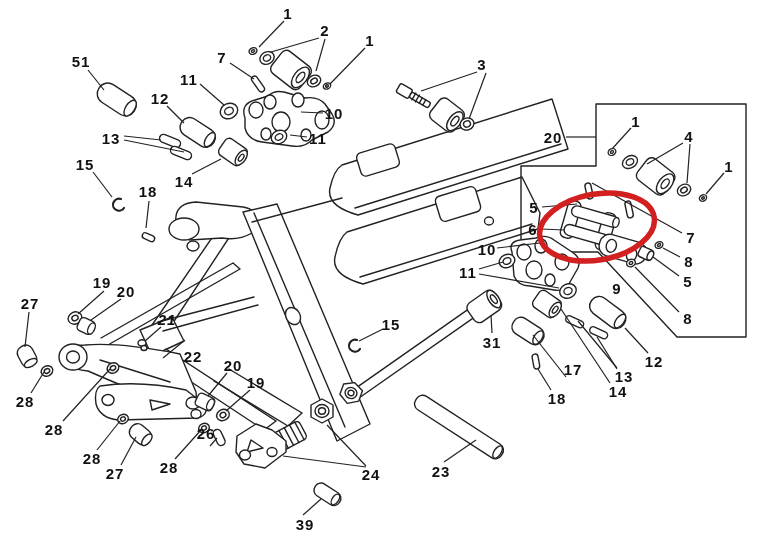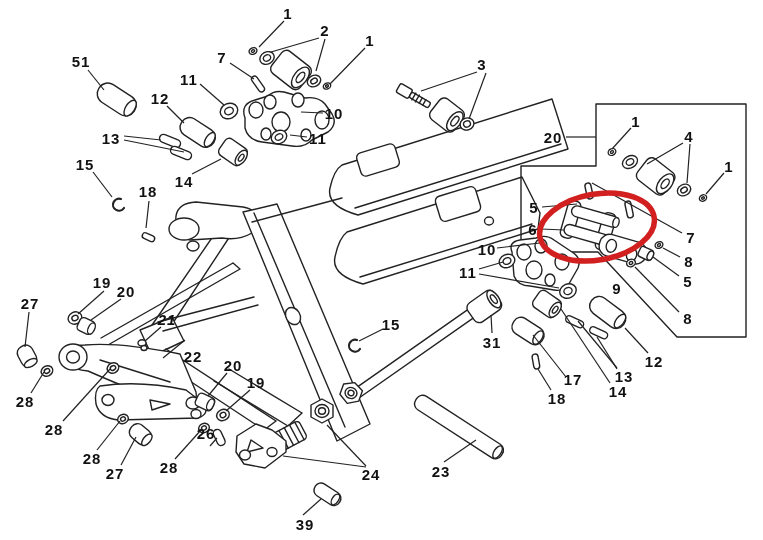--- a/index.html
+++ b/index.html
@@ -420,21 +420,21 @@
       <span class="lbl" style="left: 689px; top: 261px;">8</span>
       <span class="lbl" style="left: 688px; top: 281px;">5</span>
       <span class="lbl" style="left: 688px; top: 318px;">8</span>
       <span class="lbl" style="left: 617px; top: 288px;">9</span>
       <span class="lbl" style="left: 487px; top: 249px;">10</span>
       <span class="lbl" style="left: 468px; top: 272px;">11</span>
       <span class="lbl" style="left: 492px; top: 342px; text-align: center;">31</span>
       <span class="lbl" style="left: 654px; top: 361px;">12</span>
       <span class="lbl" style="left: 624px; top: 376px;">13</span>
       <span class="lbl" style="left: 618px; top: 391px;">14</span>
-      <span class="lbl" style="left: 573px; top: 379px;">17</span>
+      <span class="lbl" style="left: 573px; top: 369px;">17</span>
       <span class="lbl" style="left: 557px; top: 398px;">18</span>
       <span class="lbl" style="left: 391px; top: 324px;">15</span>
       <span class="lbl" style="left: 102px; top: 282px;">19</span>
       <span class="lbl" style="left: 126px; top: 291px;">20</span>
       <span class="lbl" style="left: 167px; top: 319px; font-style: italic;">21</span>
       <span class="lbl" style="left: 193px; top: 332px; margin-top: 24px;">22</span>
       <span class="lbl" style="left: 30px; top: 303px;">27</span>
       <span class="lbl" style="left: 25px; top: 401px;">28</span>
       <span class="lbl" style="left: 54px; top: 429px;">28</span>
       <span class="lbl" style="left: 92px; top: 458px;">28</span>

